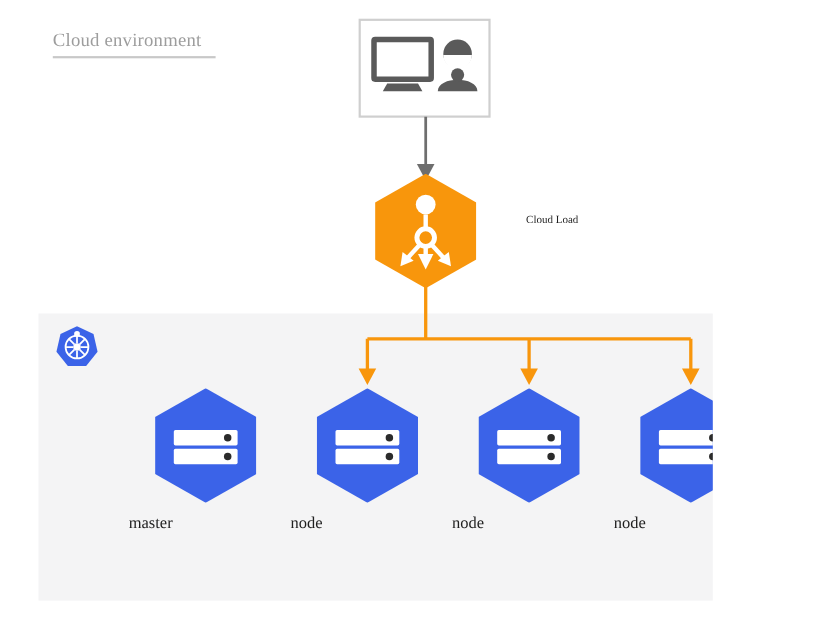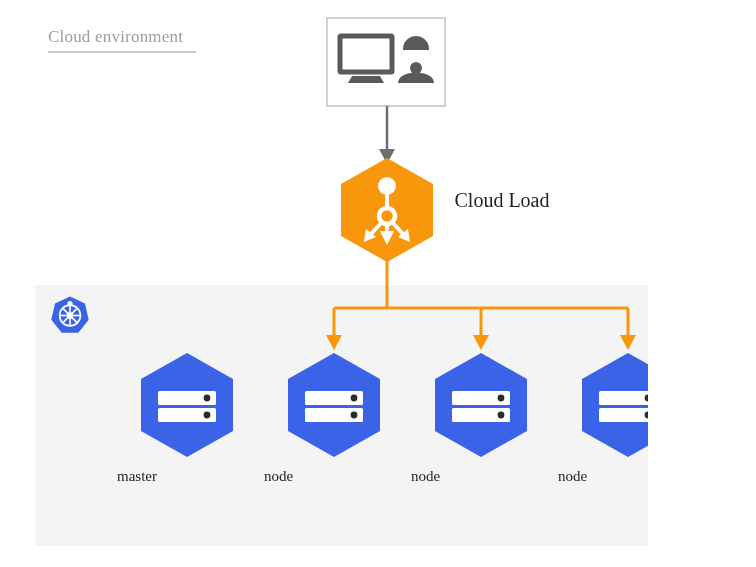--- a/index.html
+++ b/index.html
@@ -74,21 +74,21 @@
     left: 341px;
     top: 158px;
     width: 92px;
     height: 104px;
   }
   #load-balancer-label {
     position: absolute;
     left: 442px;
     top: 190px;
     width: 120px;
-    font-size: 20px;
+    font-size: 10px;
     line-height: 21px;
     color: #1f1f1f;
     text-align: center;
   }
 
   
   #lb-branch-connectors {
     position: absolute;
     left: 320px;
     top: 258px;

